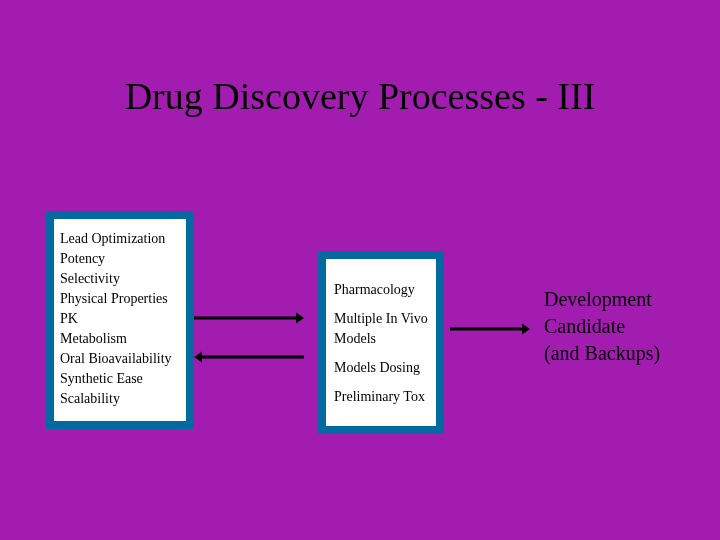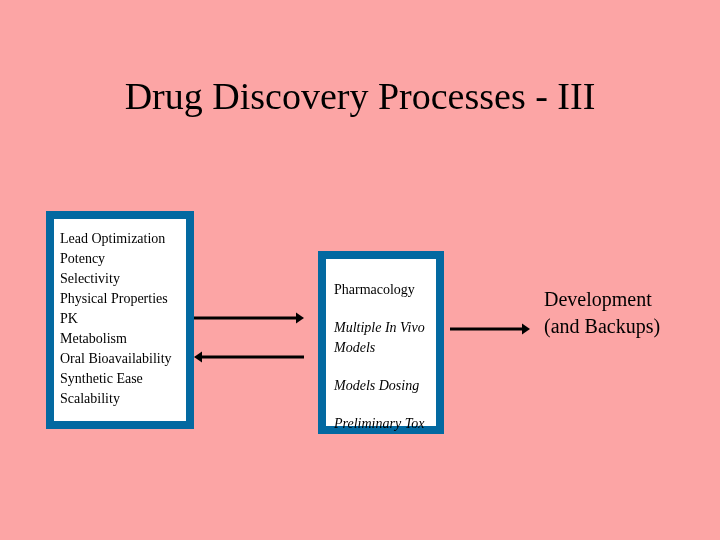--- a/index.html
+++ b/index.html
@@ -11,21 +11,21 @@
     height: 540px;
     background: #ffffff;
     font-family: "Liberation Serif", "DejaVu Serif", serif;
     color: #000000;
     overflow: hidden;
   }
   .slide {
     position: relative;
     width: 720px;
     height: 540px;
-    background: #fca5a5;
+    background: #a21caf;
   }
 
   
   .slide-title {
     position: absolute;
     left: 0;
     top: 74px;
     width: 720px;
     text-align: center;
     font-family: "Liberation Serif", "DejaVu Serif", serif;
@@ -70,22 +70,21 @@
     line-height: 20px;
     color: #000000;
     white-space: nowrap;
   }
   .box-line.wrap {
     white-space: normal;
   }
   .box-line.spacer-above {
   }
   .box-line.gap {
-    margin-top: 18px;
-    font-style: italic;
+    margin-top: 9px;
   }
 
   #box-lead-optimization .box-inner {
     top: 10px;
   }
   #box-pharmacology .box-inner {
     top: 21px;
     left: 8px;
   }
 
@@ -175,16 +174,17 @@
 
   <div class="arrow" id="arrow-pharm-to-candidate">
     <svg width="80" height="14" viewBox="0 0 80 14">
       <line x1="0" y1="7" x2="72" y2="7" stroke="#000000" stroke-width="3"></line>
       <polygon points="72,1.5 80,7 72,12.5" fill="#000000"></polygon>
     </svg>
   </div>
 
   <div id="development-candidate">
     <div class="dc-line">Development</div>
+    <div class="dc-line">Candidate</div>
     <div class="dc-line">(and Backups)</div>
   </div>
 
 </div>
 
 </body></html>

